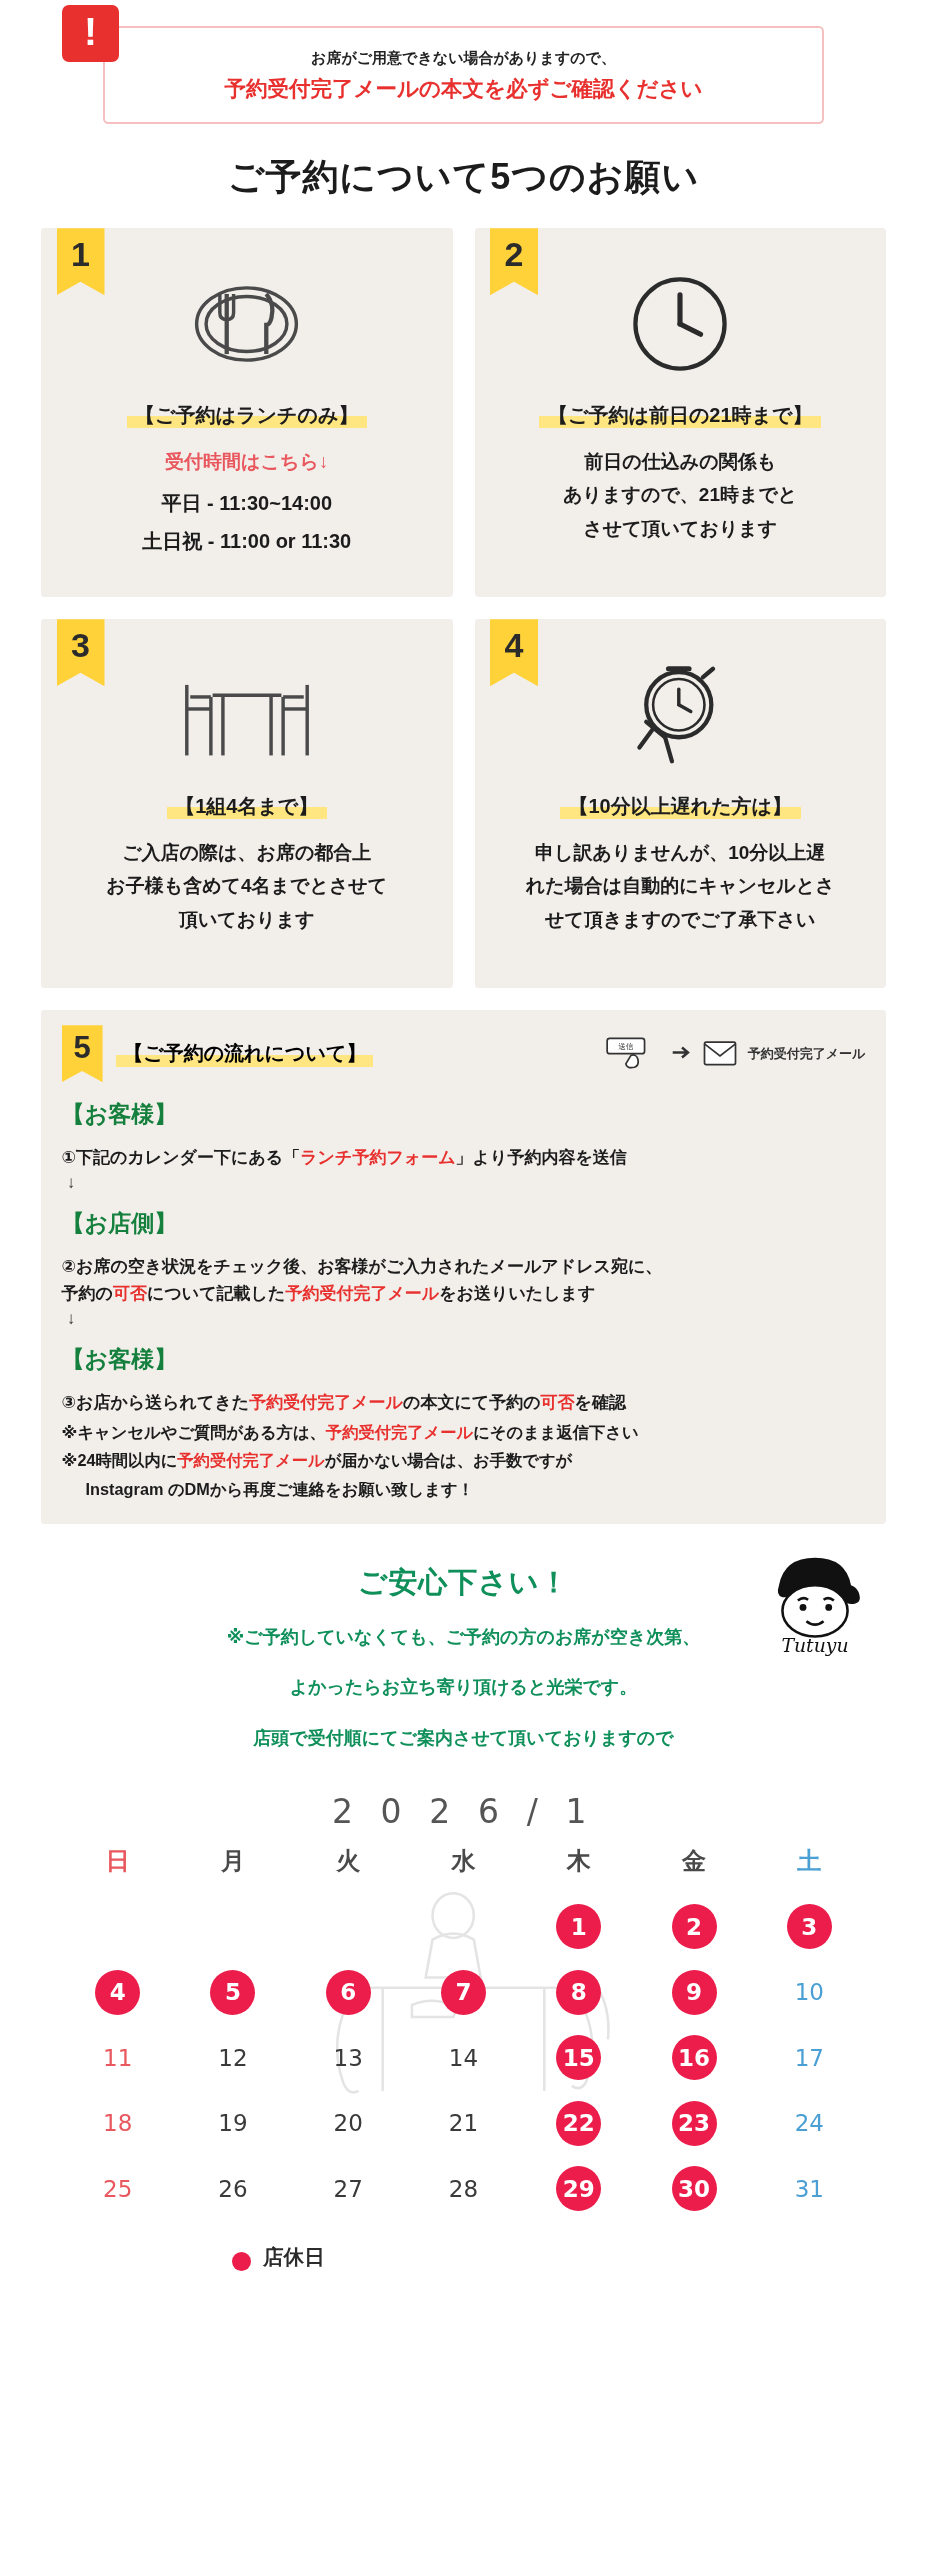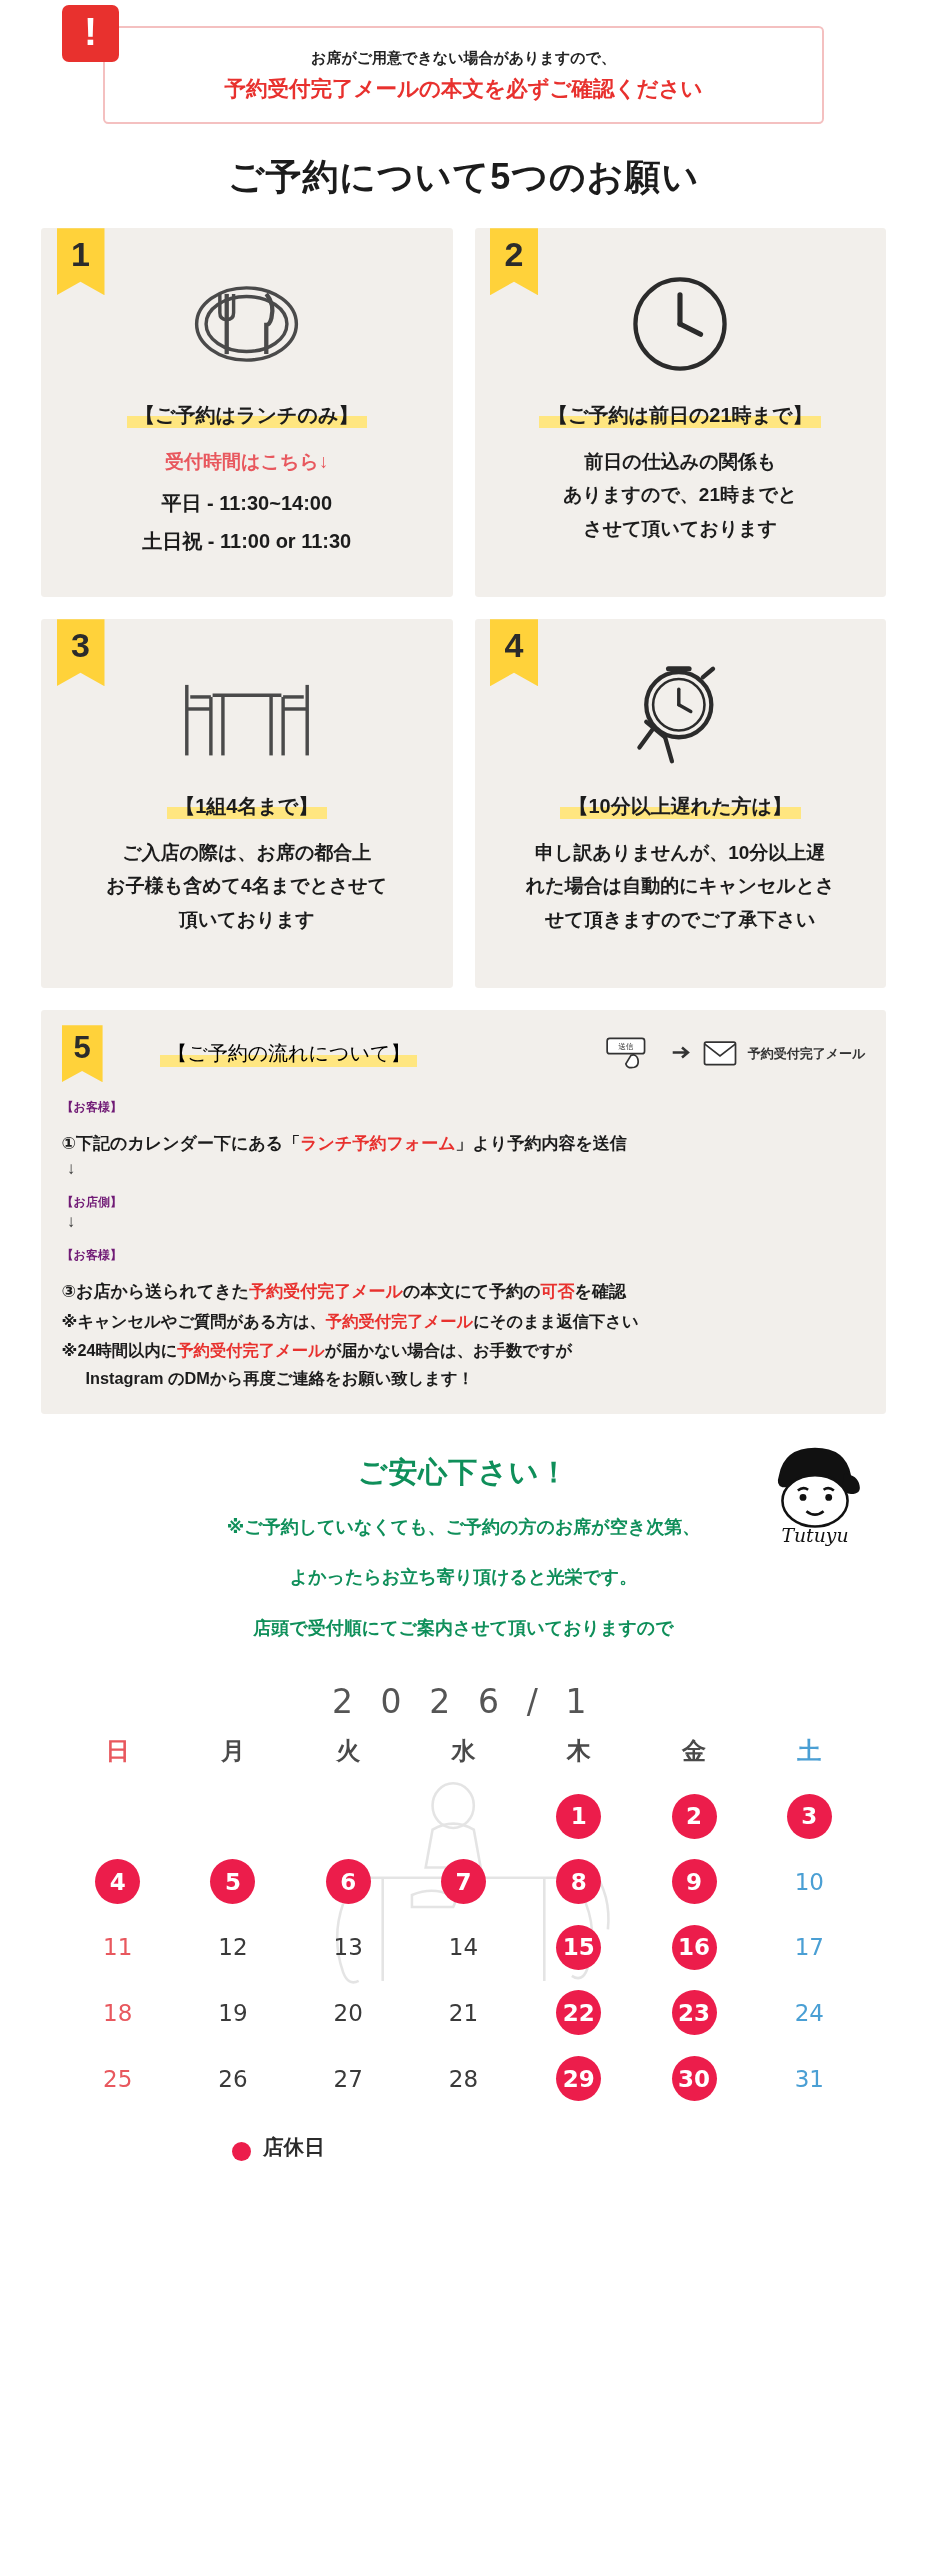--- a/index.html
+++ b/index.html
@@ -144,35 +144,34 @@
     color: #2b2b2b;
     font-size: 31px;
     font-weight: bold;
     text-align: center;
     line-height: 45px;
     clip-path: polygon(0 0, 100% 0, 100% 100%, 50% 80%, 0 100%);
     flex: none;
   }
   .flow-title {
     font-size: 20px;
-    font-weight: normal;
+    font-weight: bold;
     padding: 1.7px 6.9px;
     background: linear-gradient(transparent 55%, #ffe680 55%, #ffe680 95%, transparent 95%);
-    margin-left: 44px;
   }
   .flow-head-icons {
     margin-left: auto;
     display: flex;
     align-items: center;
     gap: 8.6px;
   }
   .flow-head-icons .mailtxt { font-size: 13px; color: #333; font-weight: bold; }
 
   .flow-list { margin-top: 8.6px; }
-  .flow-label { font-size: 12px; font-weight: bold; color: #701a75; margin-top: 15px; }
+  .flow-label { font-size: 23px; font-weight: bold; color: #15803d; margin-top: 15px; }
   .flow-step { font-size: 17px; font-weight: bold; color: #1c1c1c; line-height: 1.6; margin-top: 14px; }
   .flow-arrow { font-size: 17px; color: #333; margin: 1.7px 0 1.7px 5.2px; }
   .r { color: #e8312e; }
   .flow-note { font-size: 16.3px; font-weight: bold; color: #1c1c1c; line-height: 1.6; margin-top: 2.6px; }
   .flow-note.indent { padding-left: 24px; }
 
   
   .calm {
     margin: 39px 41px 0 41px;
     position: relative;
@@ -396,20 +395,24 @@
     </div>
 
     <div class="flow-list">
       <div class="flow-label">【お客様】</div>
       <div class="flow-step">
         <span>①下記のカレンダー下にある「</span><span class="r">ランチ予約フォーム</span><span>」より予約内容を送信</span>
       </div>
       <div class="flow-arrow">↓</div>
 
       <div class="flow-label">【お店側】</div>
+      <div class="flow-step">
+        <span>②お席の空き状況をチェック後、お客様がご入力されたメールアドレス宛に、</span><br>
+        <span>予約の</span><span class="r">可否</span><span>について記載した</span><span class="r">予約受付完了メール</span><span>をお送りいたします</span>
+      </div>
       <div class="flow-arrow">↓</div>
 
       <div class="flow-label">【お客様】</div>
       <div class="flow-step">
         <span>③お店から送られてきた</span><span class="r">予約受付完了メール</span><span>の本文にて予約の</span><span class="r">可否</span><span>を確認</span>
       </div>
 
       <div class="flow-note">
         <span>※キャンセルやご質問がある方は、</span><span class="r">予約受付完了メール</span><span>にそのまま返信下さい</span>
       </div>

